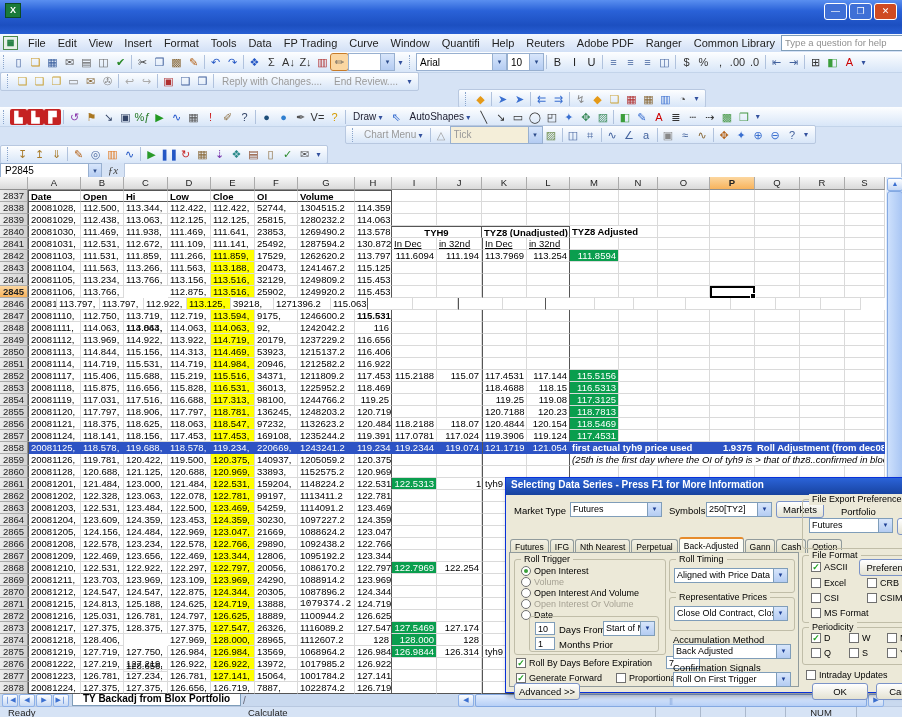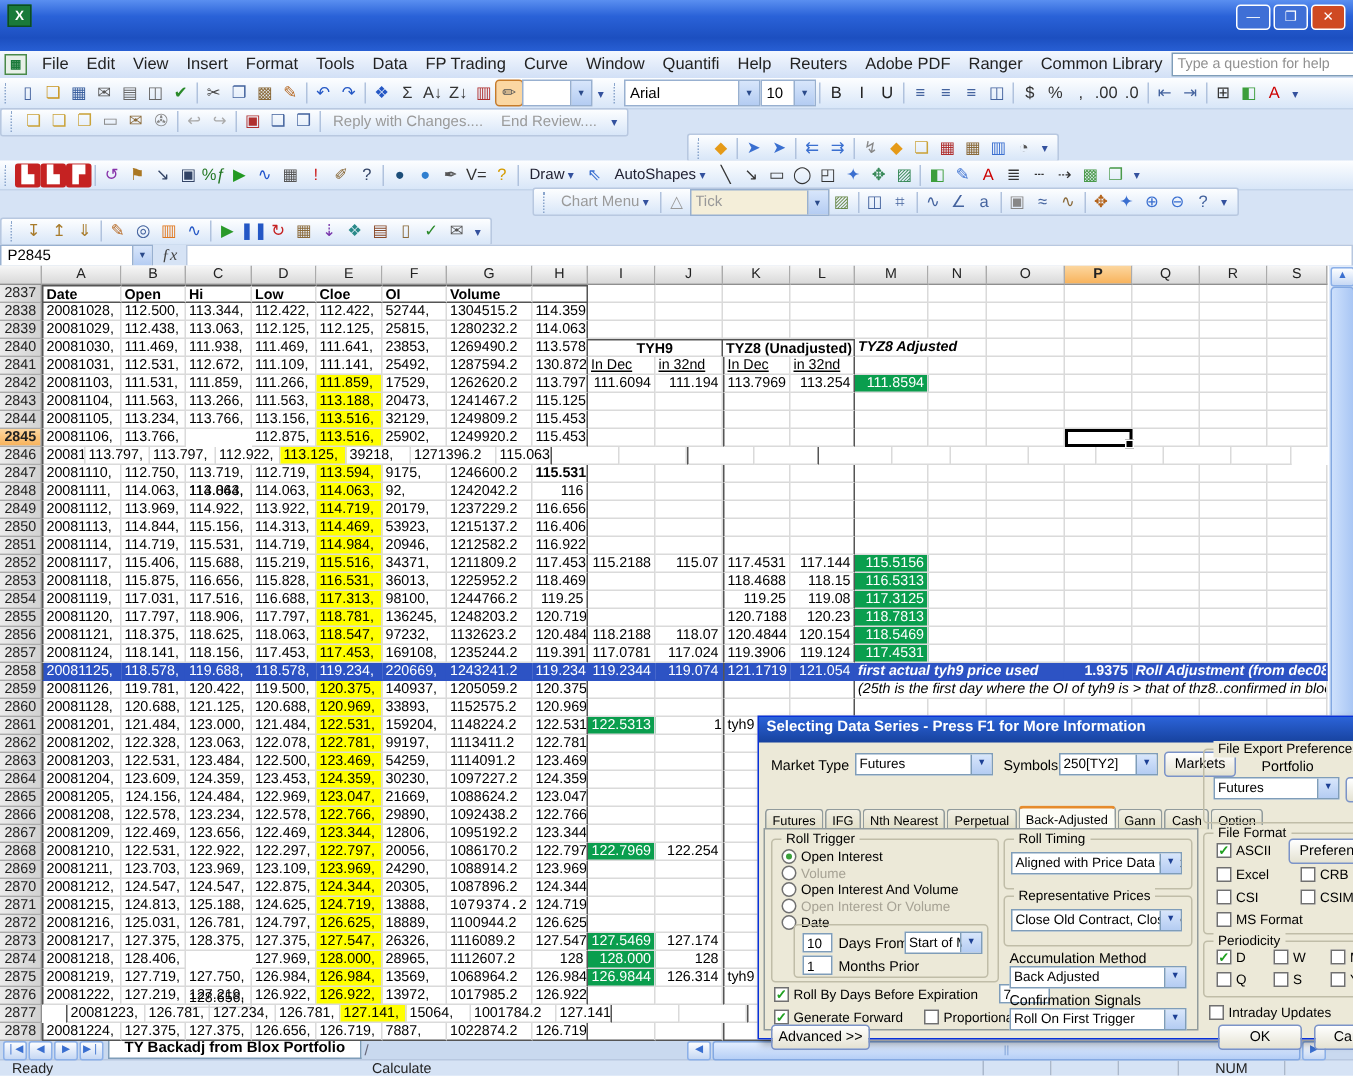--- a/index.html
+++ b/index.html
@@ -44,21 +44,21 @@
 
   
   #grid{position:absolute;left:0;top:177px;width:886px;height:517px;background:#fff;overflow:hidden;font-size:9.5px;z-index:1}
   .grow{display:flex;height:12px}
   .ghrow{height:13px}
   .gcell{flex:none;box-sizing:border-box;height:100%;border-right:1px solid #dadada;border-bottom:1px solid #dadada;padding:0 2px;overflow:hidden;white-space:nowrap;line-height:11px;color:#000}
   .ghrow .gcell{line-height:12px}
   .ghead{background:linear-gradient(#f7f7f7,#d9d9d9);border-right:1px solid #ababab;border-bottom:1px solid #8f8f8f;text-align:center;color:#222;padding:0}
   .rhead{background:linear-gradient(90deg,#ececec,#d2d2d2);border-right:1px solid #8f8f8f;border-bottom:1px solid #ababab;text-align:center;color:#222;padding:0}
   .hsel{background:linear-gradient(#fcd7a0,#f8b35c)!important;font-weight:bold}
-  .r{text-align:right}.ctr{text-align:center}.b{font-weight:bold}.i{font-style:italic}.bi{font-weight:bold;font-style:italic}
+  .r{text-align:right}.ctr{text-align:center}.b{font-weight:bold}.i{font-style:italic}.bi{font-weight:bold;}
   .u{text-decoration:underline}
   .yl{background:#ffff00}
   .gr{background:#0a9e4e;color:#fff}
   .dl{border-left:1px solid #555}
   .dr{border-right-color:#555}
   .dt{border-top:1px solid #555}
   .db{border-bottom-color:#555}
   .blrow .gcell{background:#2d53c4;color:#fff;border-right-color:#2d53c4;border-bottom-color:#2d53c4}
   .blrow .rhead{background:linear-gradient(90deg,#ececec,#d2d2d2);color:#222;border-right-color:#8f8f8f;border-bottom-color:#ababab}
   .selbox{position:absolute;border:2px solid #000;box-sizing:border-box;z-index:3}
@@ -297,21 +297,21 @@
       <span class="ticon" style="color: rgb(204, 0, 0);">A</span>
       <span class="ticon" style="color: rgb(51, 51, 51);">≣</span>
       <span class="ticon" style="color: rgb(51, 51, 51);">┄</span>
       <span class="ticon" style="color: rgb(51, 51, 51);">⇢</span>
       <span class="ticon" style="color: rgb(74, 154, 74);">▩</span>
       <span class="ticon" style="color: rgb(74, 154, 74);">❒</span>
       <span class="tchev">▾</span>
     </div>
 </div>
 
-<div class="tbrow" style="top:126px;height:17px;left:355px">
+<div class="tbrow" style="top:126px;height:17px;left:345px">
   <div class="ticons tfloat">
       <span class="tgrip"></span>
       <span class="tbtnx" style="color: rgb(154, 154, 154);">Chart Menu<span class="tba"> ▾</span></span>
       <span class="tsep"></span>
       <span class="ticon" style="color: rgb(153, 153, 153);">△</span>
       <span class="tcombo" style="width: 88px; background: rgb(244, 238, 217);">
         <span class="tcv" style="color: rgb(153, 153, 153);">Tick</span>
         <span class="tca">▾</span>
       </span>
       <span class="ticon" style="color: rgb(106, 138, 74);">▨</span>
@@ -1256,21 +1256,21 @@
       <div class="gcell  r" style="width: 49px;"></div>
       <div class="gcell" style="width: 39px;"></div>
       <div class="gcell" style="width: 52px;"></div>
       <div class="gcell" style="width: 45px;"></div>
       <div class="gcell" style="width: 45px;"></div>
       <div class="gcell" style="width: 45px;"></div>
       <div class="gcell" style="width: 40px;"></div>
     </div>
     <div class="grow">
       <div class="gcell rhead" style="width: 28px;">2877</div>
-      <div class="gcell  dl" style="width: 53px; margin-left: 16px;">20081223,</div>
+      <div class="gcell  dl" style="width: 53px;">20081223,</div>
       <div class="gcell" style="width: 43px;">126.781,</div>
       <div class="gcell" style="width: 44px;">127.234,</div>
       <div class="gcell" style="width: 43px;">126.781,</div>
       <div class="gcell yl " style="width: 44px;">127.141,</div>
       <div class="gcell" style="width: 43px;">15064,</div>
       <div class="gcell" style="width: 57px;">1001784.2</div>
       <div class="gcell  r dr" style="width: 37px;">127.141</div>
       <div class="gcell  r" style="width: 45px;"></div>
       <div class="gcell  r" style="width: 45px;"></div>
       <div class="gcell  r dl" style="width: 45px;"></div>

